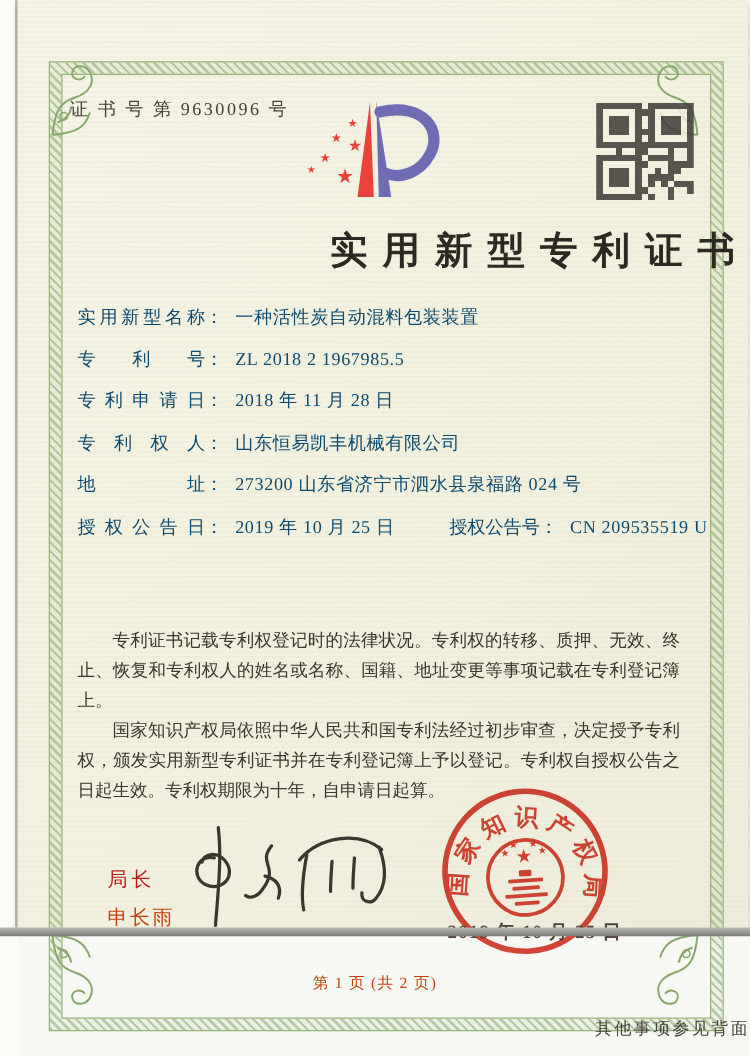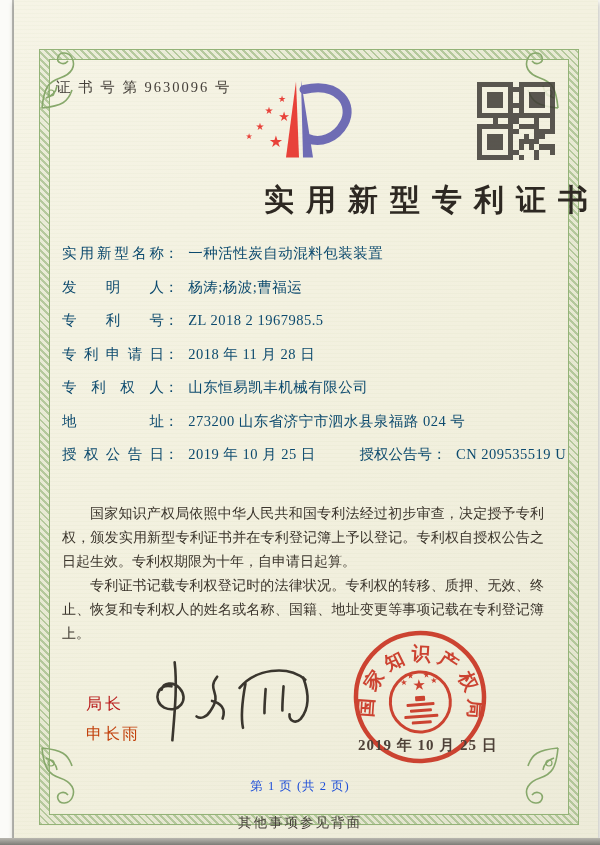--- a/index.html
+++ b/index.html
@@ -1,16 +1,16 @@
 <!DOCTYPE html>
 <html><head>
 <meta charset="utf-8">
 <style>
   html,body{margin:0;padding:0;width:600px;height:845px;overflow:hidden;background:#f7f7f3;}
-  .page{position:relative;width:600px;height:845px;font-family:"Liberation Serif","DejaVu Serif",serif;color:#3a352c;}
+  .page{position:relative;width:600px;height:749px;font-family:"Liberation Serif","DejaVu Serif",serif;color:#3a352c;}
   .edge-left{position:absolute;left:0;top:0;width:14px;height:845px;background:#fbfbf8;}
   .edge-bottom{position:absolute;left:0;right:0;bottom:0;height:7px;background:linear-gradient(#b9b7b0,#7d7c77);}
   .paper{position:absolute;left:14px;top:0;right:2px;bottom:7px;
          background:linear-gradient(135deg,#f6f4e6 0%,#f2f0de 55%,#edebd9 100%);
          box-shadow:-2px 0 0 rgba(110,110,105,.45), 0 3px 5px rgba(60,60,55,.4);}
   .paper::after{content:"";position:absolute;inset:0;pointer-events:none;
          background:repeating-linear-gradient(0deg,rgba(160,180,130,.05) 0 1px,transparent 1px 4px);}
   .frame{position:absolute;left:40px;top:50px;width:520px;height:756px;border:9px solid transparent;
          border-image:repeating-linear-gradient(45deg,rgba(139,173,111,.60) 0 2px,rgba(139,173,111,.10) 2px 5px) 9;
          outline:1px solid #93b377;}
@@ -32,22 +32,22 @@
   .pair2{margin-left:40px;}
   .paras{position:absolute;left:62px;right:56px;top:502px;font-size:14px;line-height:24px;
          text-align:justify;color:#3b352c;}
   .paras p{margin:0;text-indent:2em;}
   .signer-title{position:absolute;left:86px;top:694px;font-size:16px;letter-spacing:3px;color:#b91c1c;}
   .signer-name{position:absolute;left:86px;top:724px;font-size:16px;letter-spacing:2px;color:#c2410c;}
   .signature{position:absolute;left:138px;top:650px;}
   .seal{position:absolute;left:349px;top:626px;width:142px;height:142px;mix-blend-mode:multiply;
         opacity:.93;transform:rotate(-4deg);}
   .seal-date{position:absolute;left:358px;top:736px;font-size:15px;font-weight:700;color:#4e4138;letter-spacing:1px;}
-  .page-info{position:absolute;left:0;right:0;top:778px;text-align:center;font-size:12.5px;color:#1d4ed8;letter-spacing:1px;}
-  .back-note{position:absolute;left:0;right:0;top:814px;text-align:center;font-size:13.5px;color:#45403a;letter-spacing:2px;}
+  .page-info{position:absolute;left:0;right:0;top:778px;text-align:center;font-size:12.5px;color:#c2410c;letter-spacing:1px;}
+  .back-note{position:absolute;left:0;right:0;top:814px;text-align:right;font-size:13.5px;color:#45403a;letter-spacing:2px;}
 </style>
 </head>
 <body>
 
 <div class="page">
   <div class="edge-left"></div>
   <div class="paper"></div>
 
   <div class="frame"></div>
   <svg class="corner tl" viewBox="0 0 64 64">
@@ -131,24 +131,20 @@
     </svg>
 
   <div class="title">实用新型专利证书</div>
 
   <div class="fields">
     <div class="frow">
       <span class="flabel">实用新型名称</span><span>：</span>
       <span class="fvalue">一种活性炭自动混料包装装置</span>
     </div>
     <div class="frow">
-      <span class="flabel">发明人</span><span>：</span>
-      <span class="fvalue">杨涛;杨波;曹福运</span>
-    </div>
-    <div class="frow">
       <span class="flabel">专利号</span><span>：</span>
       <span class="fvalue">ZL 2018 2 1967985.5</span>
     </div>
     <div class="frow">
       <span class="flabel">专利申请日</span><span>：</span>
       <span class="fvalue">2018 年 11 月 28 日</span>
     </div>
     <div class="frow">
       <span class="flabel">专利权人</span><span>：</span>
       <span class="fvalue">山东恒易凯丰机械有限公司</span>
@@ -159,22 +155,22 @@
     </div>
     <div class="frow">
       <span class="flabel">授权公告日</span><span>：</span>
       <span class="fvalue">2019 年 10 月 25 日</span>
       <span class="pair2">授权公告号</span><span>：</span>
       <span class="fvalue">CN 209535519 U</span>
     </div>
   </div>
 
   <div class="paras">
+    <p>专利证书记载专利权登记时的法律状况。专利权的转移、质押、无效、终止、恢复和专利权人的姓名或名称、国籍、地址变更等事项记载在专利登记簿上。</p>
     <p>国家知识产权局依照中华人民共和国专利法经过初步审查，决定授予专利权，颁发实用新型专利证书并在专利登记簿上予以登记。专利权自授权公告之日起生效。专利权期限为十年，自申请日起算。</p>
-    <p>专利证书记载专利权登记时的法律状况。专利权的转移、质押、无效、终止、恢复和专利权人的姓名或名称、国籍、地址变更等事项记载在专利登记簿上。</p>
   </div>
 
   <div class="signer-title">局长</div>
   <div class="signer-name">申长雨</div>
 
   <svg class="signature" width="200" height="100" viewBox="0 0 200 100">
     <g fill="none" stroke="#3a362e" stroke-width="2.6" stroke-linecap="round" transform="rotate(-2 100 50)">
       <path d="M34,34 C20,30 14,48 26,55 C40,62 52,48 42,36 C36,29 26,30 24,37"></path>
       <path d="M38,10 C40,34 36,62 33,88"></path>
       <path d="M80,26 C68,40 86,42 72,60 C68,66 62,68 58,65"></path>

